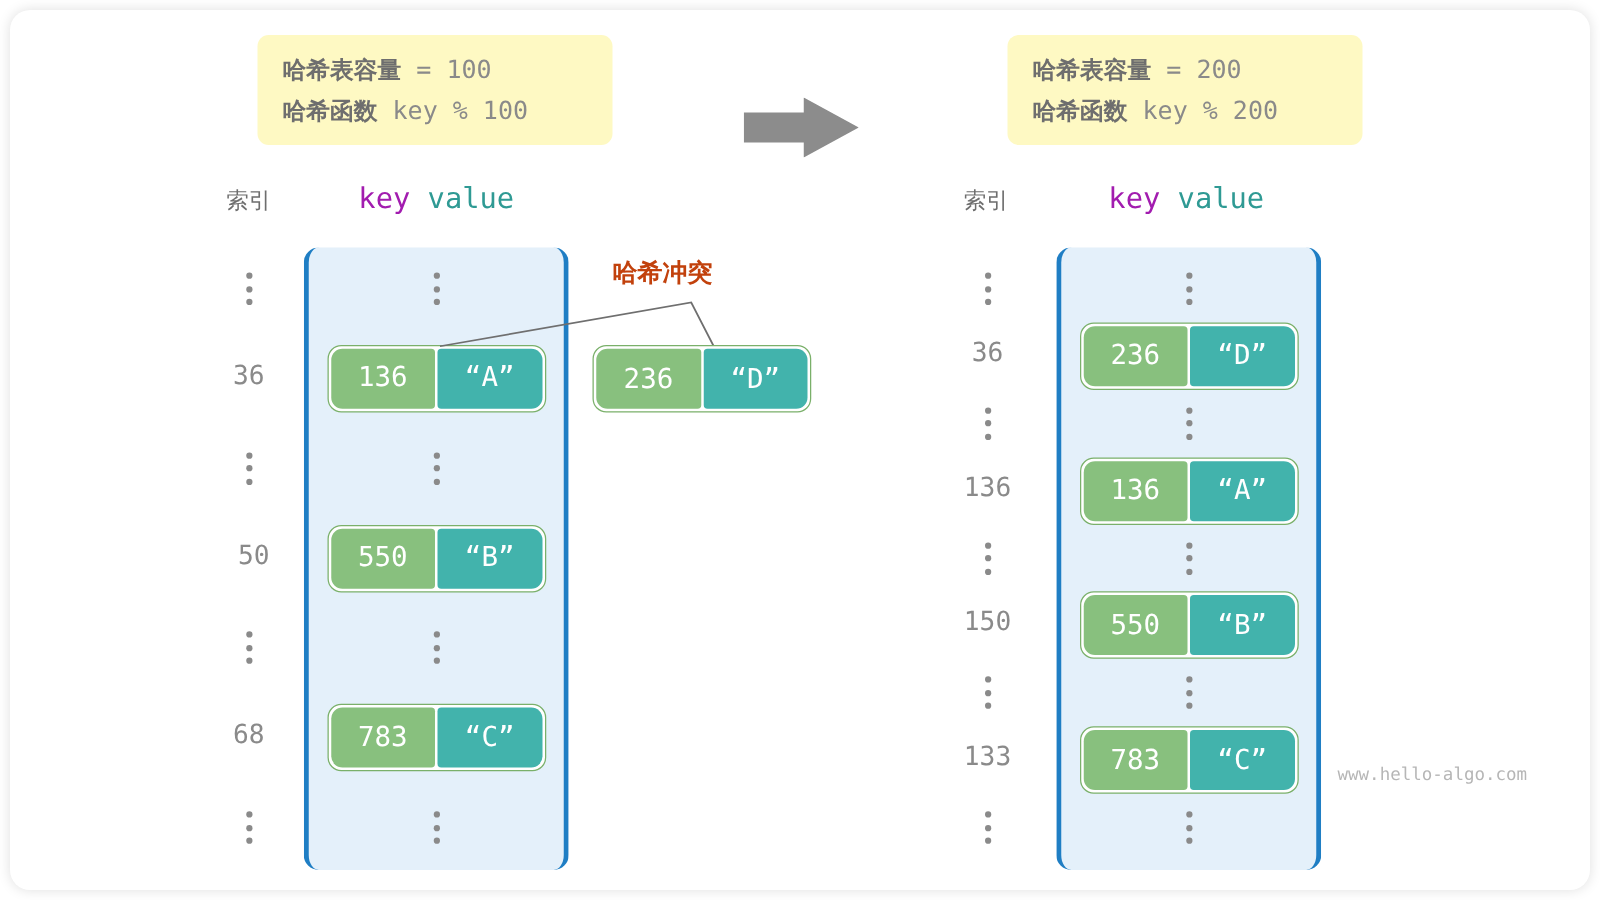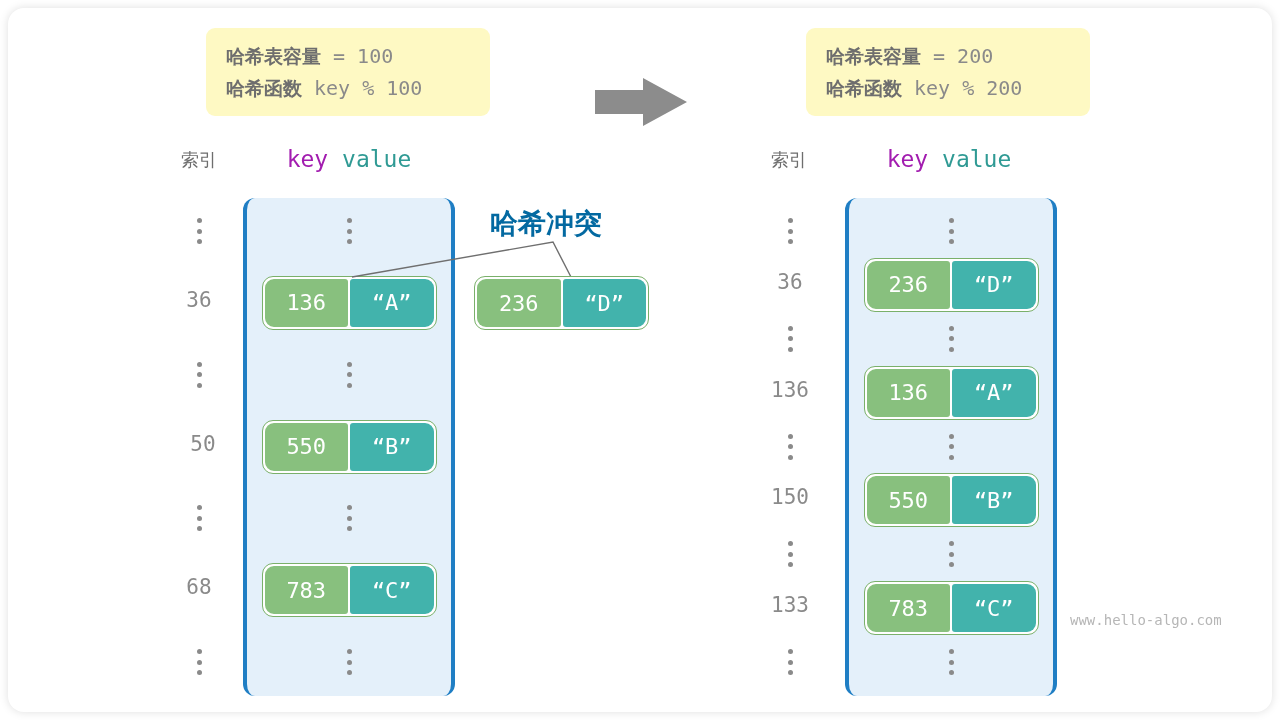--- a/index.html
+++ b/index.html
@@ -139,23 +139,23 @@
   }
   .cell.val {
     background: #42b3ac;
     border-radius: 3px 9px 9px 3px;
     width: 87px;
     margin-left: 2px;
   }
 
   
   .collision-label {
-    font-size: 28px;
+    font-size: 20px;
     font-weight: bold;
-    color: #0369a1;
+    color: #c2410c;
     white-space: pre;
   }
 
   
   .watermark {
     font-family: "DejaVu Sans Mono", "Liberation Mono", monospace;
     font-size: 14px;
     color: #b6b6b6;
     white-space: pre;
   }

